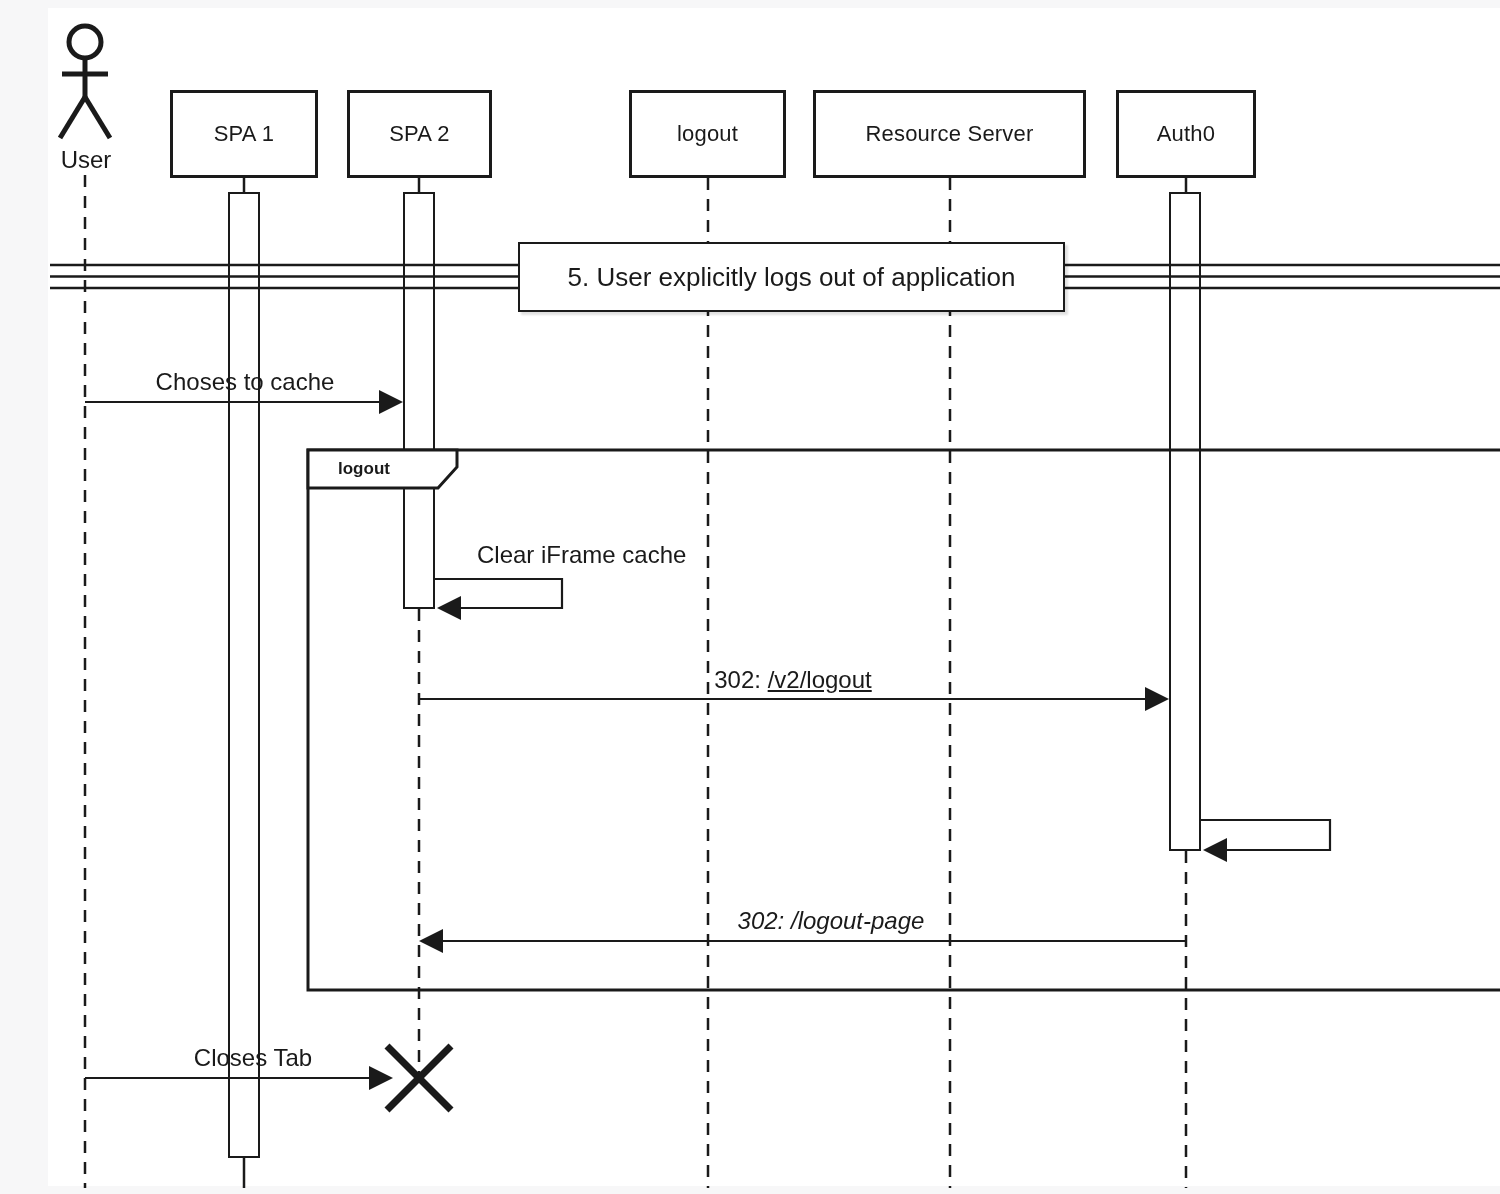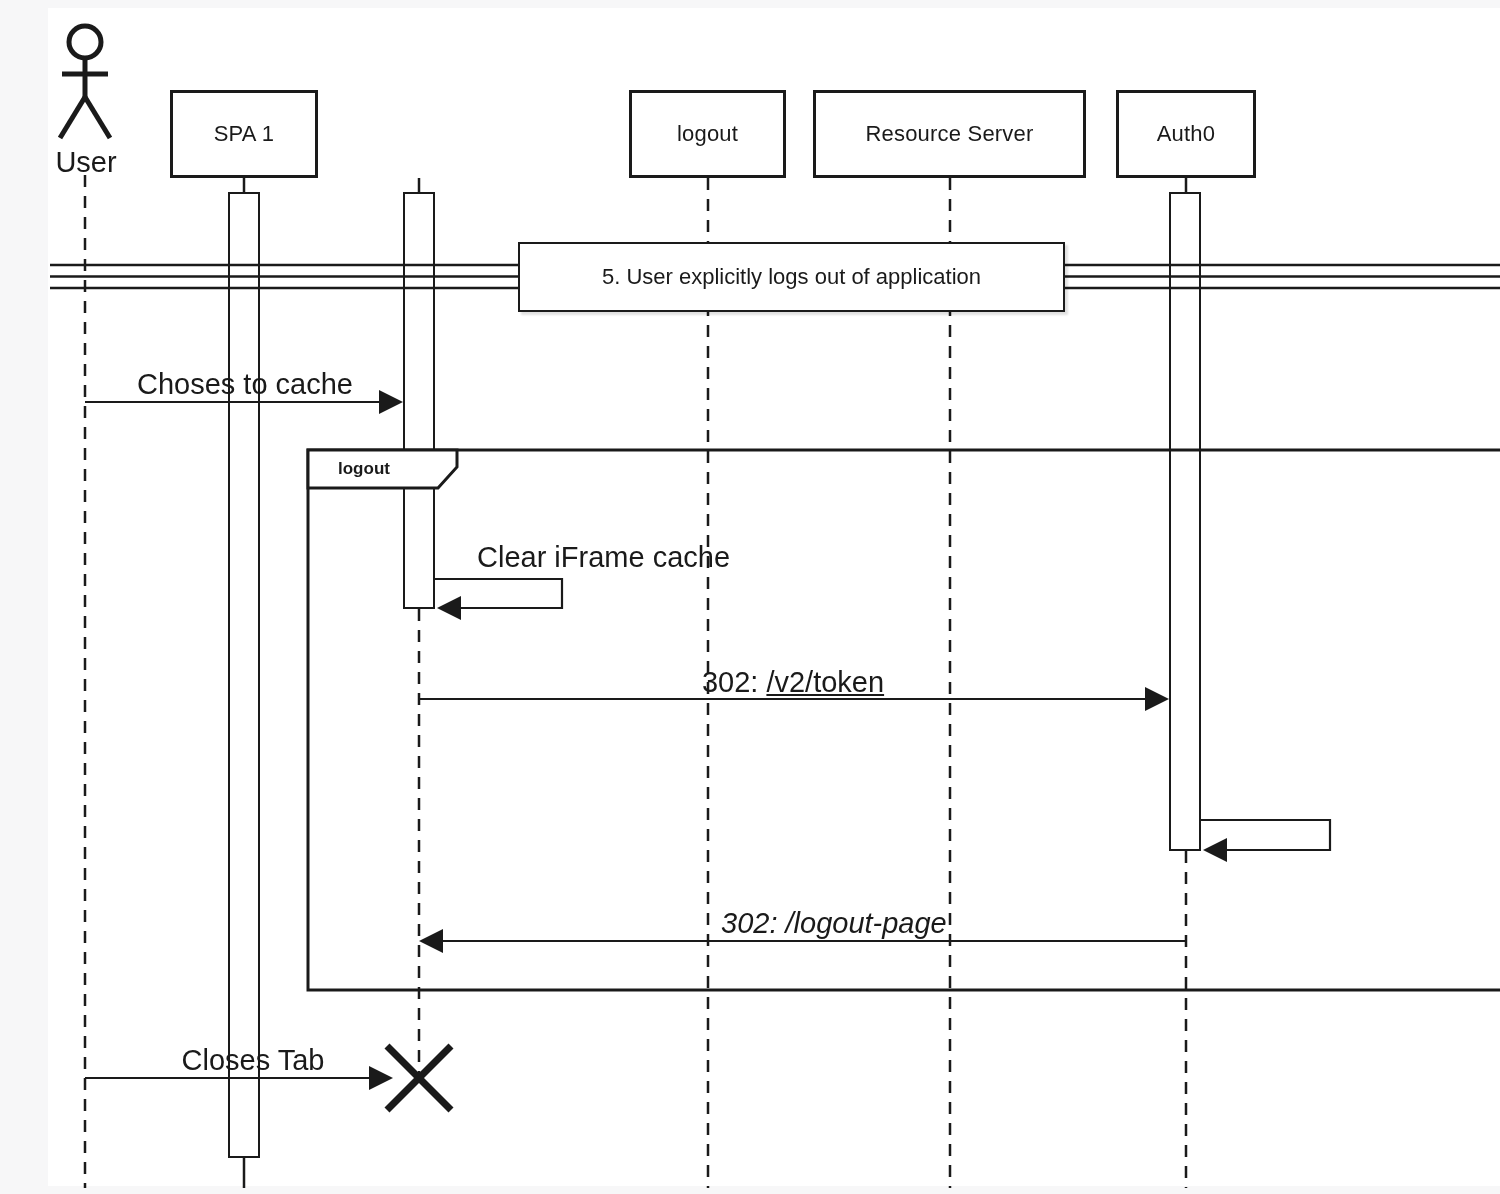--- a/index.html
+++ b/index.html
@@ -29,30 +29,30 @@
   .bar{
     position:absolute;width:32px;background:#fff;
     border:2px solid #1a1a1a;box-sizing:border-box;z-index:1;
   }
   #bar-spa1{left:188px;top:192px;height:966px}
   #bar-spa2{left:363px;top:192px;height:417px}
   #bar-auth0{left:1129px;top:192px;height:659px}
 
   #gfx{position:absolute;left:0;top:0;z-index:2;pointer-events:none;}
 
-  .label{position:absolute;font-size:29px;color:#1a1a1a;z-index:3;white-space:nowrap;}
+  .label{position:absolute;font-size:24px;color:#1a1a1a;z-index:3;white-space:nowrap;}
   .centered{text-align:center;}
 
   #user-label{left:10px;top:146px;width:72px;text-align:center;}
 
   #banner{
     position:absolute;left:478px;top:242px;width:547px;height:70px;
     border:2.5px solid #1a1a1a;background:#fff;
     display:flex;align-items:center;justify-content:center;
-    font-size:22px;z-index:3;box-sizing:border-box;
+    font-size:26px;z-index:3;box-sizing:border-box;
     box-shadow:3px 3px 2px rgba(0,0,0,0.12);
   }
 
   #fragment-label{left:298px;top:459px;font-size:17px;font-weight:bold;z-index:3;}
 
   #m1-label{left:95px;top:368px;width:220px;}
   #m2-label{left:437px;top:541px;}
   #m3-label{left:643px;top:666px;width:220px;}
   #m3-label .u{text-decoration:underline;}
   #m4-label{left:1203px;top:749px;line-height:35px;z-index:3;}
@@ -134,20 +134,23 @@
       <g stroke-width="7">
         <line x1="347" y1="1046" x2="411" y2="1110"></line>
         <line x1="411" y1="1046" x2="347" y2="1110"></line>
       </g>
     </g>
   </svg>
 
   <div class="box" id="box-spa1">
     <span>SPA 1</span>
   </div>
+  <div class="box" id="box-spa2">
+    <span>SPA 2</span>
+  </div>
   <div class="box" id="box-iframe">
     <span>logout</span>
   </div>
   <div class="box" id="box-rs">
     <span>Resource Server</span>
   </div>
   <div class="box" id="box-auth0">
     <span>Auth0</span>
   </div>
 
@@ -156,19 +159,19 @@
   <div id="banner">
     <span>5. User explicitly logs out of application</span>
   </div>
 
   <div class="label" id="fragment-label">logout</div>
 
   <div class="label centered" id="m1-label">Choses to cache</div>
 
   <div class="label" id="m2-label">Clear iFrame cache</div>
 
-  <div class="label centered" id="m3-label"><span>302: </span><span class="u">/v2/token</span></div>
+  <div class="label centered" id="m3-label"><span>302: </span><span class="u">/v2/logout</span></div>
 
 
   <div class="label centered" id="m5-label">302: /logout-page</div>
 
   <div class="label centered" id="m6-label">Closes Tab</div>
 </div>
 
 </body></html>

